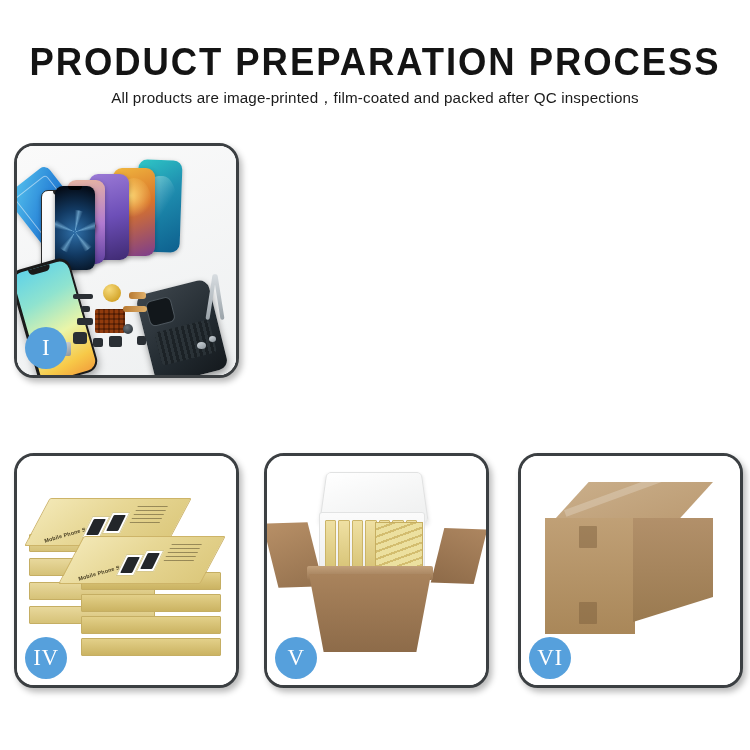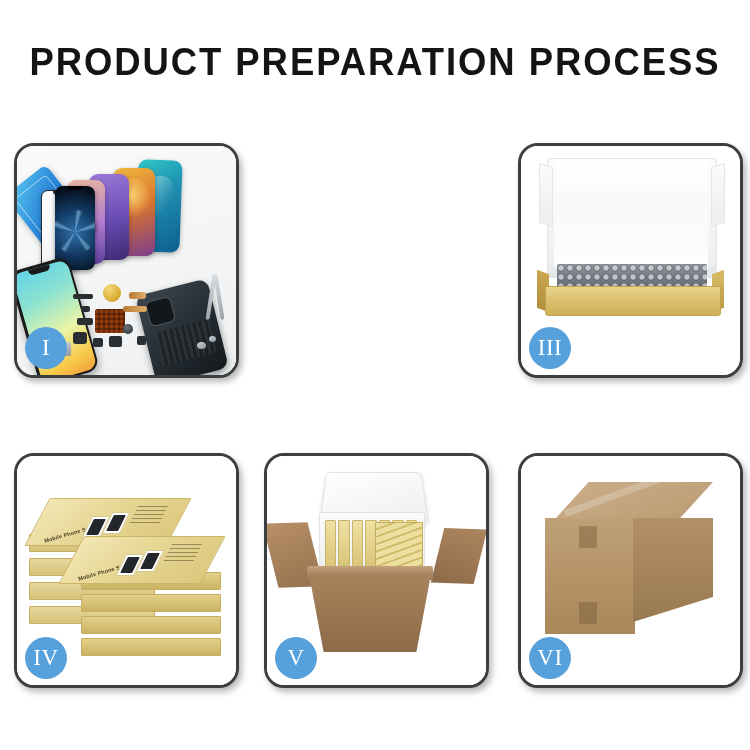--- a/index.html
+++ b/index.html
@@ -226,20 +226,21 @@
   .c6seam{position:absolute;left:40px;top:30px;width:140px;height:7px;
         background:rgba(255,255,255,.22);transform:rotate(-20deg);}
   .tapeq{position:absolute;width:18px;height:22px;background:rgba(120,92,58,.45);border-radius:1px;}
 </style>
 </head>
 <body>
 
 <div class="page">
 
   <div class="title">PRODUCT PREPARATION PROCESS</div>
+  <div class="subtitle">All products are image-printed，film-coated and packed after QC inspections</div>
 
   <div class="grid">
 
     <div class="panel p1">
       <div class="scene s1">
         <div class="tint"></div>
 
         <div class="ph ph-a"></div>
         <div class="ph ph-b"></div>
         <div class="ph ph-c"></div>
@@ -281,34 +282,20 @@
         <div class="cmp lens" style="left:106px;top:178px;width:10px;height:10px;"></div>
         <div class="cmp" style="left:120px;top:190px;width:9px;height:9px;border-radius:2px;"></div>
         <div class="cmp" style="left:64px;top:160px;width:9px;height:6px;"></div>
         <div class="cmp sil" style="left:180px;top:196px;width:9px;height:7px;border-radius:50%;"></div>
         <div class="cmp sil" style="left:192px;top:190px;width:7px;height:6px;border-radius:50%;"></div>
       </div>
       <div class="badge">I</div>
     </div>
 
 
-    <div class="panel p3">
-      <div class="scene s3">
-        <div class="b3lid"></div>
-        <div class="b3inner"></div>
-        <div class="b3base"></div>
-        <div class="b3fill">
-          <div class="bub"></div>
-        </div>
-        <div class="b3sideL"></div>
-        <div class="b3sideR"></div>
-        <div class="b3front"></div>
-      </div>
-      <div class="badge">III</div>
-    </div>
 
     <div class="panel p4">
       <div class="scene s4">
         <div class="stack">
 
           <div class="sb" style="left:0px;top:54px;"></div>
           <div class="sb" style="left:0px;top:78px;"></div>
           <div class="sb" style="left:0px;top:102px;"></div>
           <div class="sb" style="left:0px;top:126px;"></div>
 

